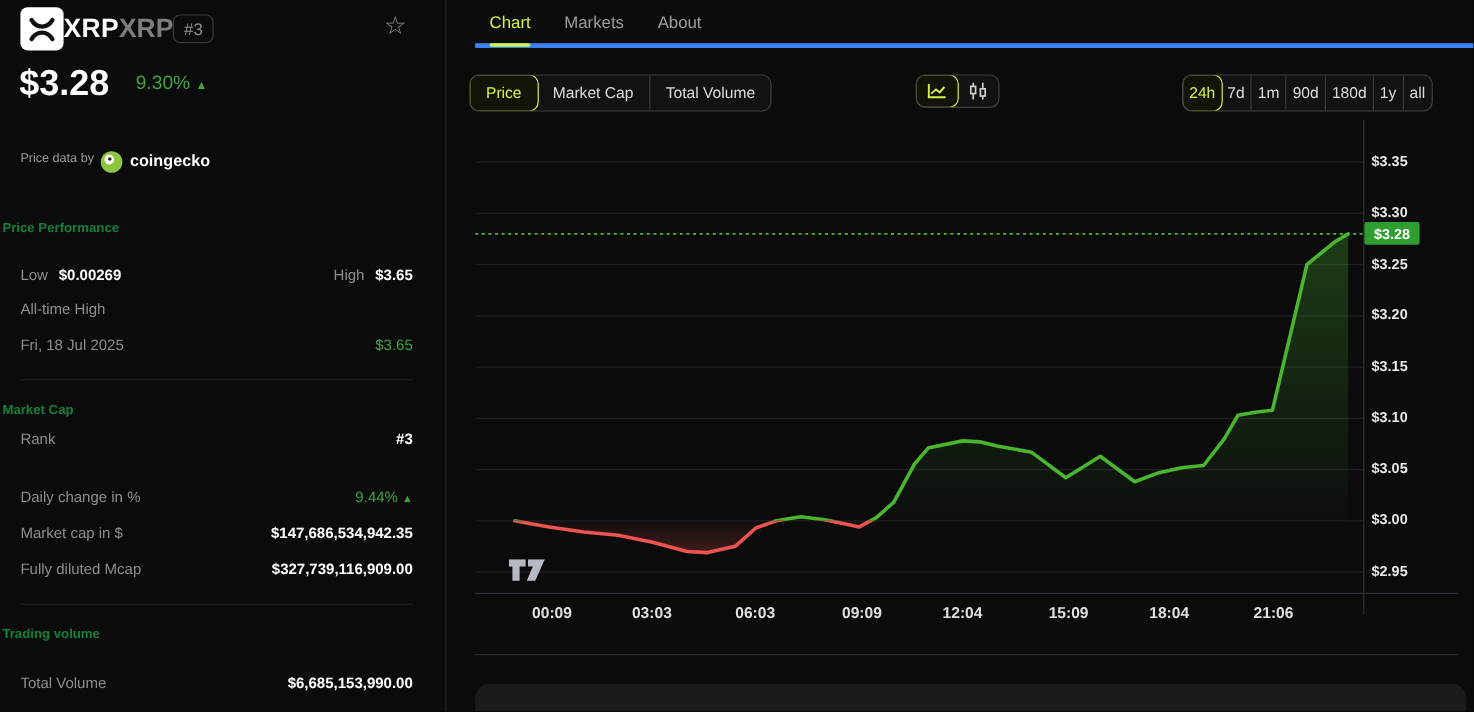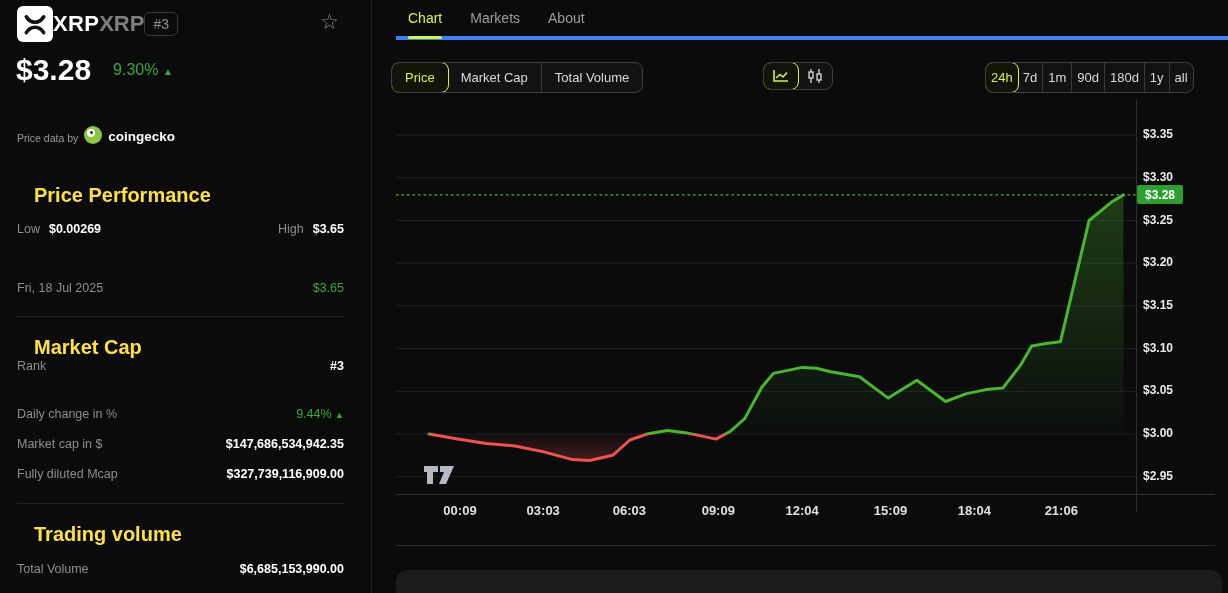--- a/index.html
+++ b/index.html
@@ -17,28 +17,28 @@
   .coin-name{font-size:22px;font-weight:bold;color:#fff;letter-spacing:.3px;}
   .coin-symbol{font-size:22px;font-weight:bold;color:#7e7e7e;}
   .rank-badge{border:1px solid #3a3a3a;border-radius:6px;color:#8f8f8f;font-size:14px;padding:3px 8px;}
   .star{left:320px;top:11px;font-size:21px;color:#8f8f8f;cursor:pointer;line-height:1;}
 
   .price-row{left:16px;top:53px;display:flex;align-items:center;gap:22px;}
   .big-price{font-size:30px;font-weight:bold;color:#fff;}
   .pct{font-size:16px;color:#41a53e;}
   .pct .arr{font-size:10px;}
 
-  .attribution{left:17px;top:126px;display:flex;align-items:flex-end;gap:6px;}
+  .attribution{left:17px;top:126px;display:flex;align-items:flex-start;gap:6px;}
   .attr-text{font-size:10.5px;color:#9b9b9b;}
   .cg-logo{width:18px;height:18px;border-radius:50%;background:#8dc63f;position:relative;}
   .cg-logo .eye{position:absolute;left:3px;top:3px;width:8px;height:8px;background:#fff;border-radius:50%;}
   .cg-logo .pupil{position:absolute;left:6px;top:5px;width:3px;height:3px;background:#1a2b12;border-radius:50%;}
   .cg-name{font-size:13.5px;font-weight:bold;color:#fff;}
 
-  .section-title{left:34px;font-size:20px;font-weight:bold;color:#fde047;}
+  .section-title{left:2px;font-size:11px;font-weight:bold;color:#15803d;}
   .row{left:17px;width:327px;display:flex;justify-content:space-between;align-items:baseline;font-size:12.5px;}
   .row .lbl{color:#8e8e8e;}
   .row .val{color:#fff;font-weight:bold;}
   .row .val.green{color:#3fa63f;font-weight:normal;}
   .row .val .arr{font-size:9px;}
   .pair{display:flex;gap:9px;align-items:baseline;}
   .hdivider{left:17px;width:327px;height:1px;background:#222;}
 
   
   #tabs-row{left:396px;top:0;width:832px;height:40px;border-bottom:4px solid #3b82f6;display:flex;align-items:center;gap:28px;padding-left:12px;box-sizing:border-box;}
@@ -109,20 +109,23 @@
     <span class="pair">
       <span class="lbl">Low</span>
       <span class="val">$0.00269</span>
     </span>
     <span class="pair">
       <span class="lbl">High</span>
       <span class="val">$3.65</span>
     </span>
   </div>
 
+  <div class="abs row" style="top:251px;">
+    <span class="lbl">All-time High</span>
+  </div>
 
   <div class="abs row" style="top:281px;">
     <span class="lbl">Fri, 18 Jul 2025</span>
     <span class="val green">$3.65</span>
   </div>
 
   <div class="abs hdivider" style="top:316px;"></div>
 
   <div class="abs section-title" style="top:336px;">Market Cap</div>
 

